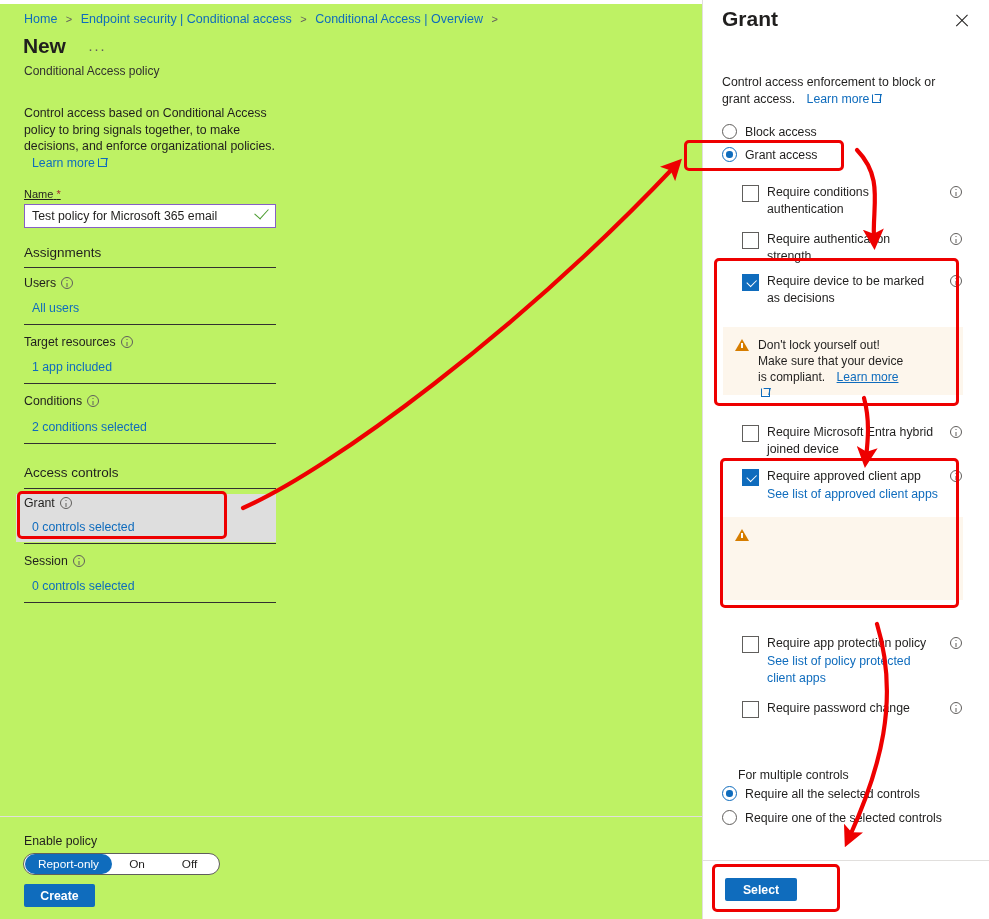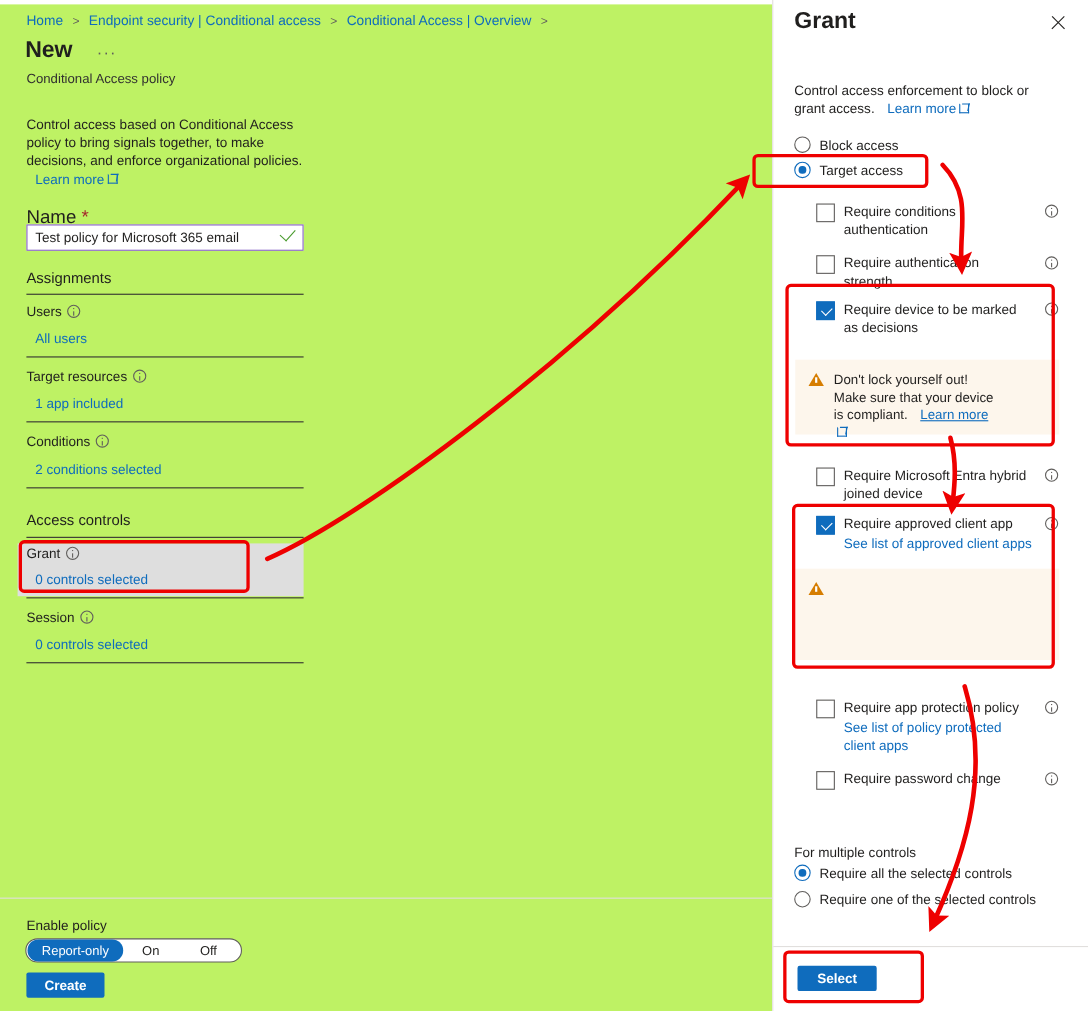--- a/index.html
+++ b/index.html
@@ -48,21 +48,21 @@
     content:""; position:absolute; left:0; bottom:0; width:7px; height:7px;
     border:1px solid #0f6cbd; border-top-color: transparent;
   }
   .extico::after {
     content:""; position:absolute; right:0; top:0px; width:6px; height:6px;
     border-top:1px solid #0f6cbd; border-right:1px solid #0f6cbd;
     transform: skewX(-12deg);
   }
 
   .field-label {
-    position: absolute; font-size: 17px; color: #201f1e;
+    position: absolute; font-size: 11px; color: #201f1e; text-decoration: underline;
   }
   .req-star { color: #a4262c; }
 
   .name-input {
     position: absolute; left: 24px; top: 200px; width: 252px; height: 24px;
     border: 1px solid #8661c5; background: #fff;
     font-family: "Liberation Sans", sans-serif; font-size: 12.3px;
     color: #201f1e; padding: 0 24px 0 7px; outline: none;
   }
   .name-check {
@@ -194,21 +194,21 @@
   }
   .warn-ico::after {
     content:""; position:absolute; left:-0.8px; top:4px; width:1.6px; height:5px; background:#fff;
   }
   .warn-txt {
     position: absolute; left: 35px; top: 10px; width: 152px;
     font-size: 12.1px; line-height: 16px; color: #201f1e;
   }
   .ul { text-decoration: underline; }
 
-  .multi-label { position: absolute; left: 19px; top: 768px; font-size: 12.3px; color: #201f1e; }
+  .multi-label { position: absolute; left: 35px; top: 768px; font-size: 12.3px; color: #201f1e; }
 
   .right-footer-div {
     position: absolute; left: 0; top: 860px; width: 287px; height: 1px; background: #e1dfdd;
   }
   .btn-select {
     position: absolute; left: 22px; top: 878px; width: 72px; height: 23px;
     background: #0f6cbd; color: #fff; border: none; border-radius: 2px;
     font-family: "Liberation Sans", sans-serif; font-size: 12.3px; font-weight: 600;
     cursor: pointer;
   }
@@ -311,21 +311,21 @@
 
     <div class="blade-desc">
       <span>Control access enforcement to block or grant access.</span>
       <a class="lnk"><span>Learn more</span></a><span class="extico"></span>
     </div>
 
     <div class="radio-row" style="top:124px;">
       <span class="radio"></span><span>Block access</span>
     </div>
     <div class="radio-row" style="top:147px;">
-      <span class="radio on"></span><span>Target access</span>
+      <span class="radio on"></span><span>Grant access</span>
     </div>
 
     <div class="cb-row" style="top:185px;">
       <span class="cbox"></span>
       <span class="cb-text">Require conditions authentication</span>
       <span class="cb-info infoico"></span>
     </div>
 
     <div class="cb-row" style="top:232px;">
       <span class="cbox"></span>

